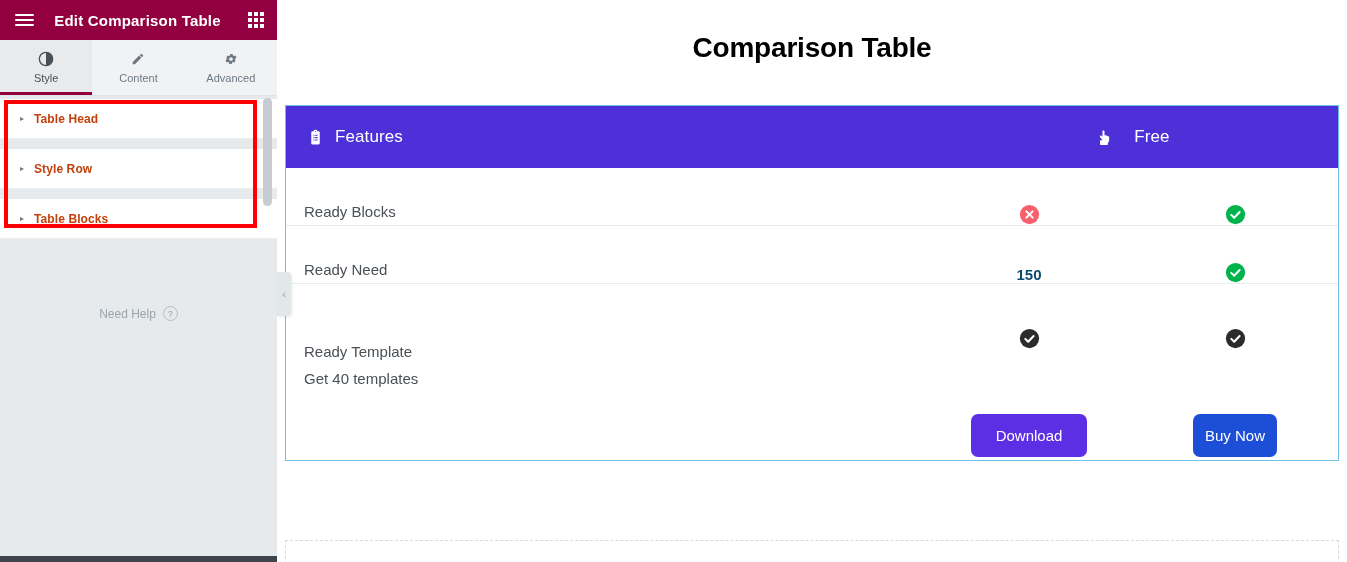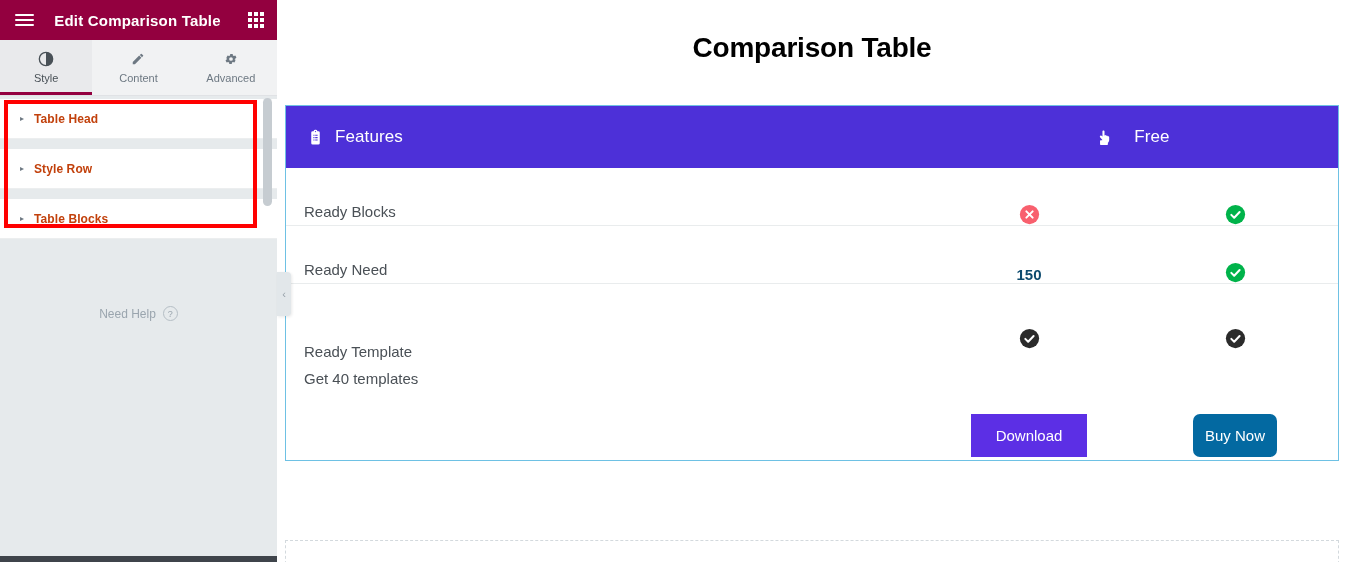--- a/index.html
+++ b/index.html
@@ -163,22 +163,22 @@
   .badge svg { display: block; }
 
   .ct-buttons { display: flex; align-items: center; height: 86px; }
   .btn-spacer { flex: 0 0 640px; }
   .btn-cell { flex: 1; display: flex; align-items: center; justify-content: center; }
   .btn {
     border: none; cursor: pointer;
     font-family: "Liberation Sans", sans-serif;
     font-size: 15px; color: #ffffff;
   }
-  .btn-download { background: #5c2fe5; border-radius: 0; padding: 13px 25px; }
-  .btn-buy { background: #0369a1; border-radius: 7px; padding: 13px 12px; }
+  .btn-download { background: #5c2fe5; border-radius: 7px; padding: 13px 25px; }
+  .btn-buy { background: #1d4ed8; border-radius: 7px; padding: 13px 12px; }
 
   .drop-zone {
     position: absolute; left: 8px; top: 540px;
     width: 1054px; height: 40px;
     border: 1px dashed #d3d9dd;
   }
 </style>
 </head>
 <body>
 

